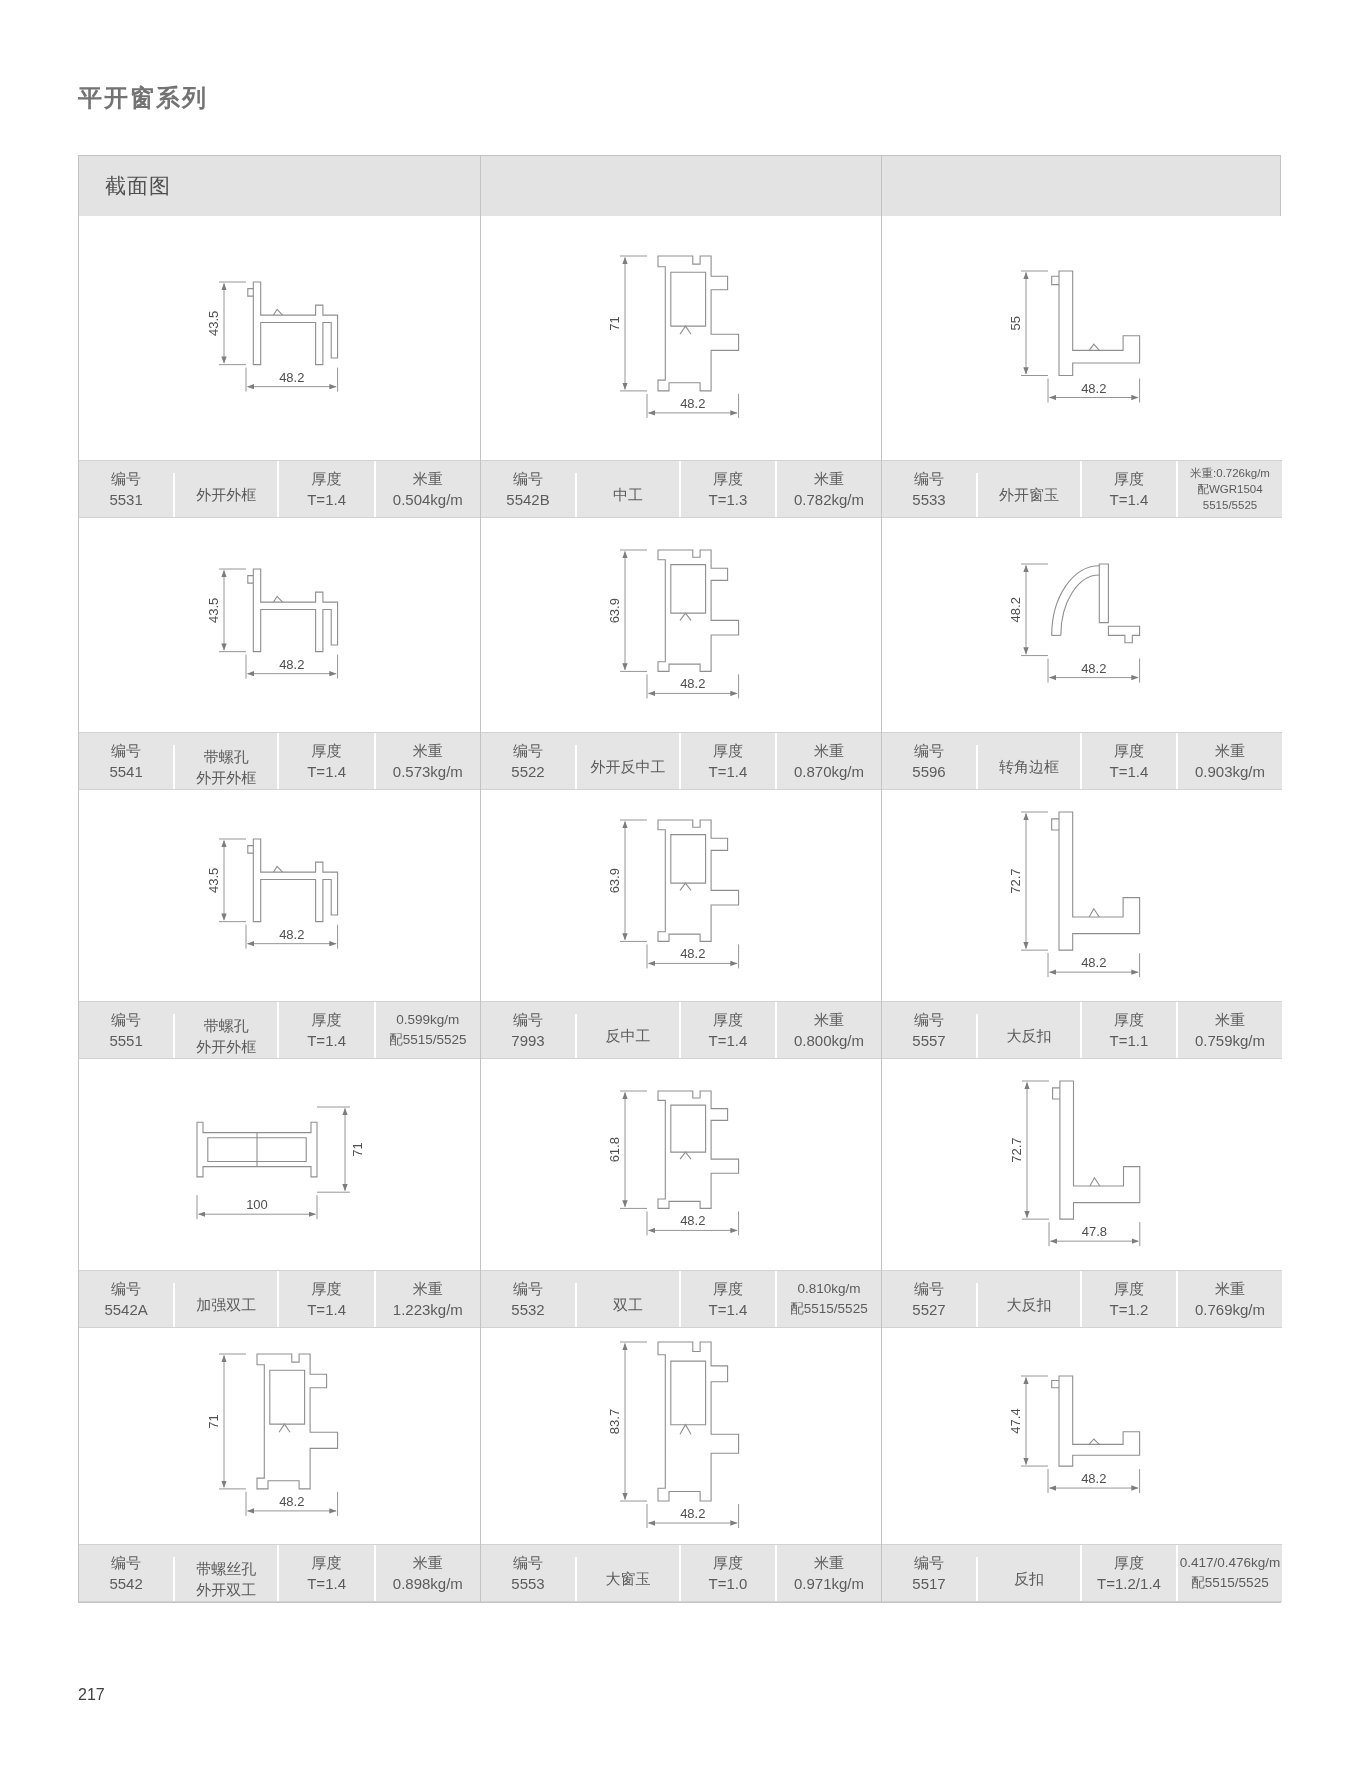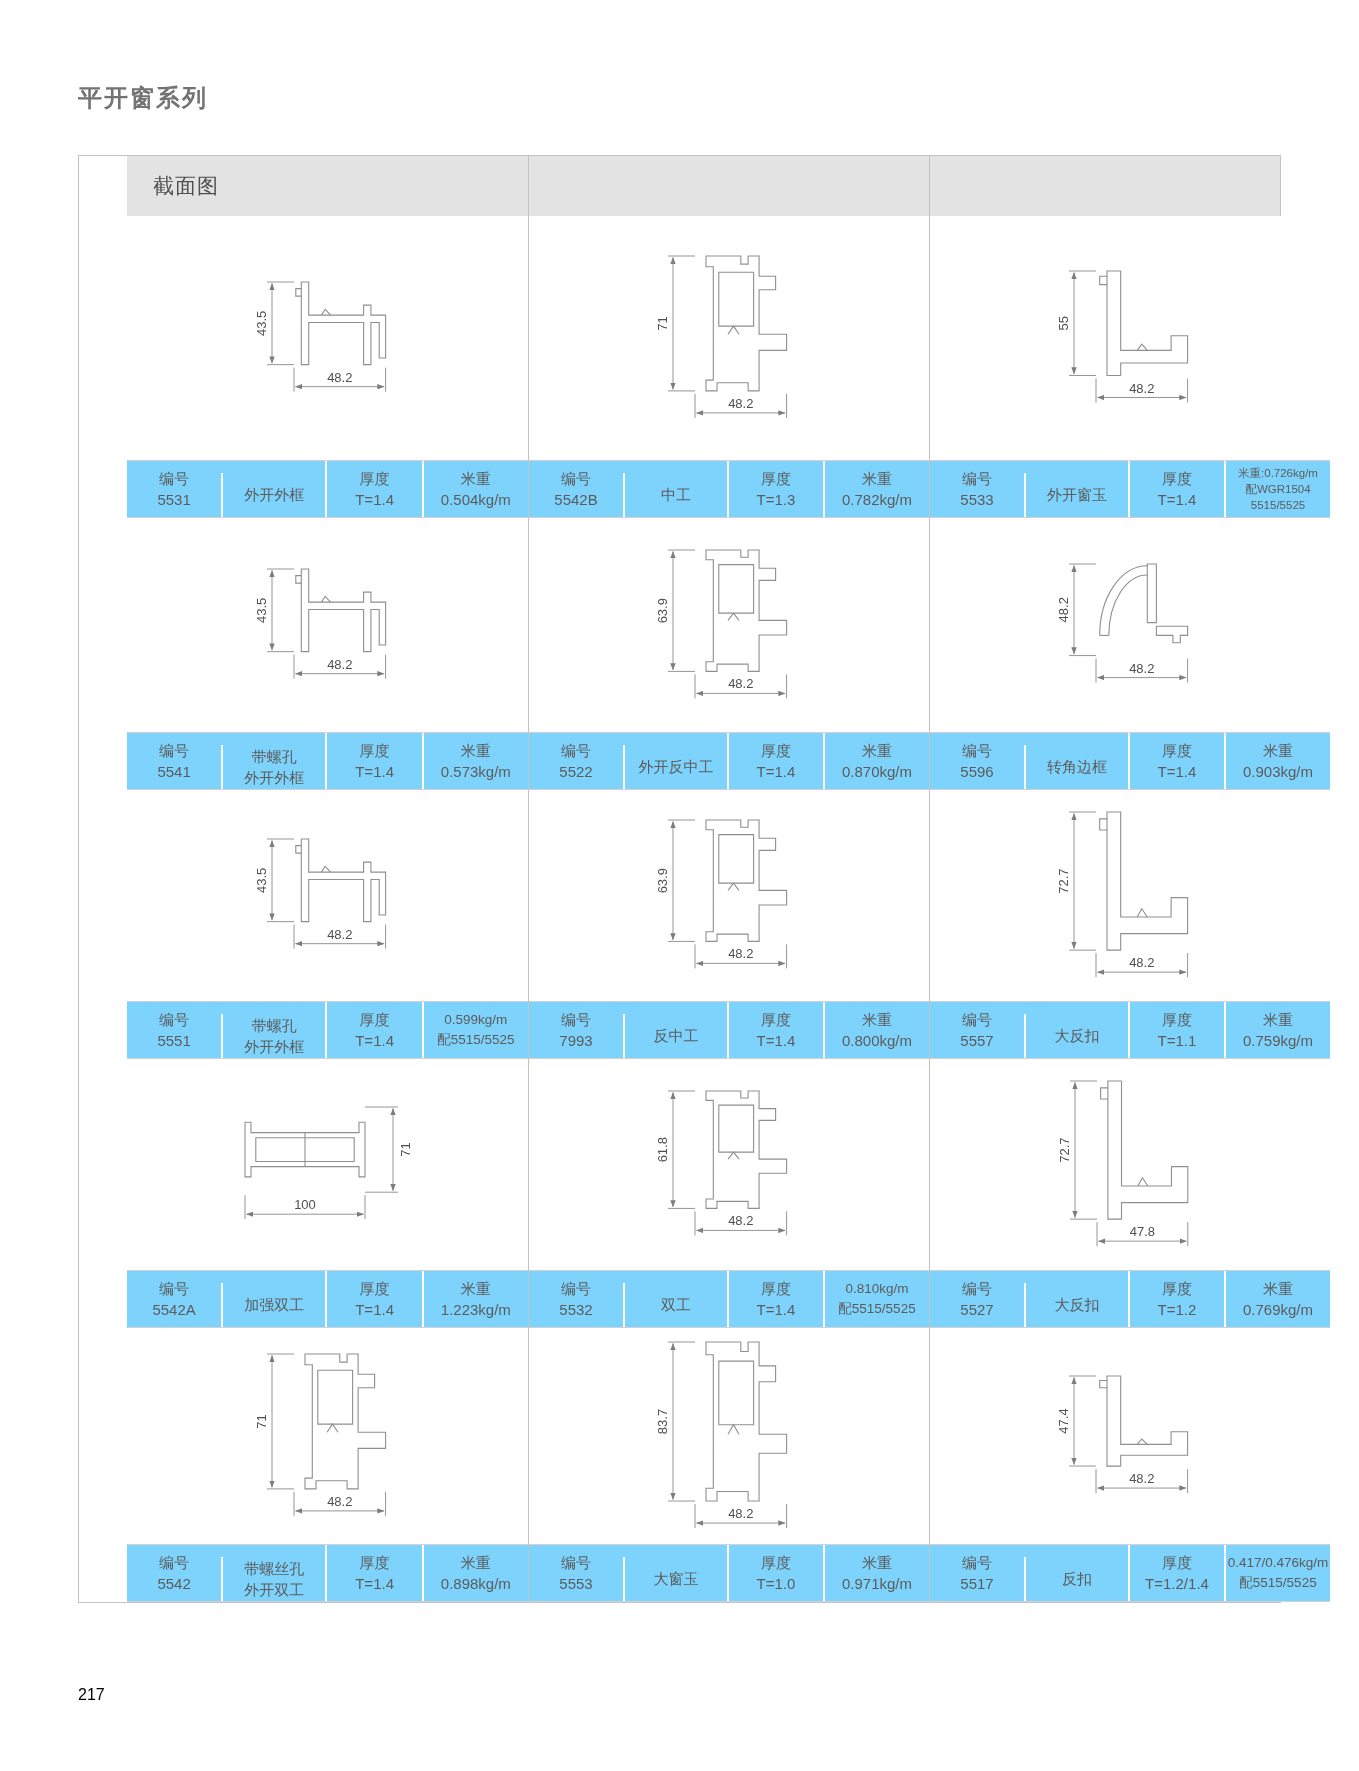--- a/index.html
+++ b/index.html
@@ -7,47 +7,47 @@
     width:1359px;height:1771px;position:relative;background:#ffffff;
     font-family:"Liberation Sans","DejaVu Sans",sans-serif;color:#555;
     overflow:hidden;
   }
   .page-title{
     position:absolute;left:78px;top:82px;font-size:24px;font-weight:600;
     color:#737373;letter-spacing:2px;
   }
   .spec-table{
     position:absolute;left:78px;top:155px;width:1203px;
-    border:1px solid #c3c3c3;box-sizing:border-box;background:#fff;padding-left:48px;
+    border:1px solid #c3c3c3;box-sizing:border-box;background:#fff;
   }
   .thead{display:flex;height:60px;background:#e3e3e3;}
   .hcol{flex:0 0 401px;box-sizing:border-box;display:flex;align-items:center;}
   .hcol + .hcol{border-left:1px solid #c3c3c3;}
   .hcol .hlabel{font-size:21px;color:#4f4f4f;padding-left:26px;letter-spacing:1px;}
   .grid-row{display:flex;}
   .pcell{flex:0 0 401px;box-sizing:border-box;display:flex;flex-direction:column;}
   .pcell + .pcell{border-left:1px solid #c3c3c3;}
   .drawing{display:flex;align-items:center;justify-content:center;flex:1 1 auto;background:#fff;}
   .infobar{
-    height:58px;flex:0 0 58px;background:#7dd3fc;display:flex;align-items:stretch;
+    height:58px;flex:0 0 58px;background:#e5e5e5;display:flex;align-items:stretch;
     border-top:1px solid #d2d2d2;border-bottom:1px solid #d2d2d2;box-sizing:border-box;
   }
   .sub{
     display:flex;flex-direction:column;justify-content:center;align-items:center;
     text-align:center;box-sizing:border-box;padding:1px 2px;
   }
   .sub + .sub{border-left:2px solid #ffffff;}
   .sub-code{flex:0 0 23.5%;}
   .sub-name{flex:0 0 26%;margin-top:12px;}
   .sub-thick{flex:0 0 24%;}
   .sub-weight{flex:1 1 auto;min-width:0;text-align:right;}
   .spec-line{font-size:15px;line-height:1.42;color:#5c5c5c;white-space:nowrap;}
   .spec-line.md{font-size:13.5px;line-height:1.45;}
   .spec-line.sm{font-size:11.5px;line-height:1.4;}
-  .page-number{position:absolute;left:78px;top:1686px;font-size:16px;color:#000000;}
+  .page-number{position:absolute;left:78px;top:1686px;font-size:16px;color:#404040;}
   svg text{font-family:"Liberation Sans","DejaVu Sans",sans-serif;}
 </style>
 </head>
 <body>
 
 <div class="page-title">平开窗系列</div>
 
 <div class="spec-table">
   <div class="thead">
     <div class="hcol">

